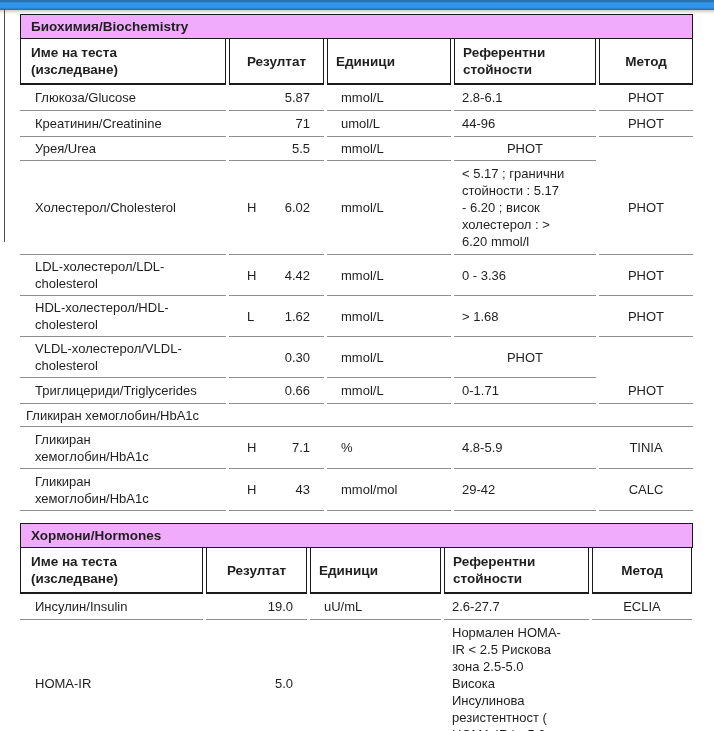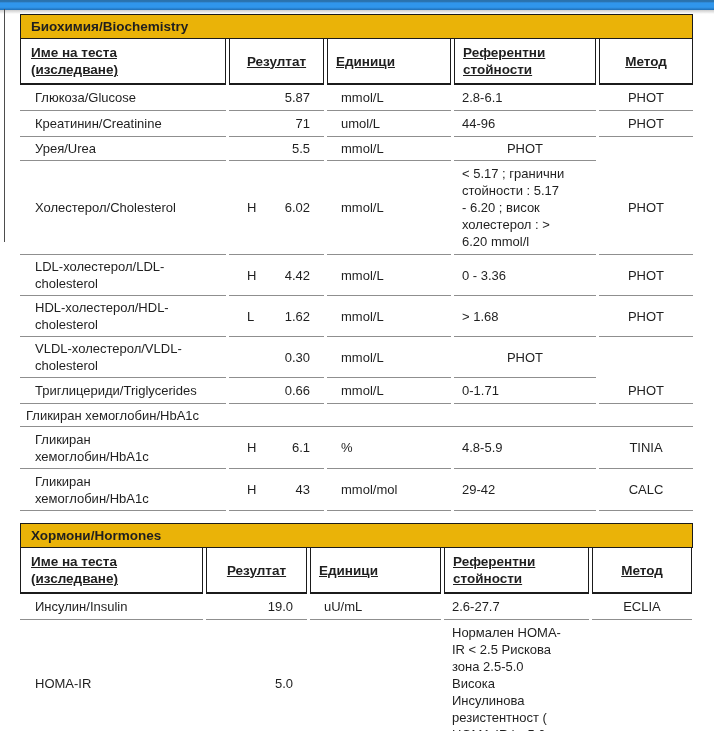--- a/index.html
+++ b/index.html
@@ -22,35 +22,35 @@
   .page-edge-line {
     position:absolute; left:4px; top:9px; width:1px; height:233px;
     background:#4d4d4d;
   }
   .tables-wrap { position:absolute; left:20px; top:14px; width:673px; }
   .lab-table { width:673px; }
   .lab-table + .lab-table { margin-top:12px; }
 
   .section-bar {
     border:1px solid #1b1b1b;
-    background:#eab308;
+    background:#f0abfc;
     min-height:25px;
     display:flex; align-items:center;
     padding:3px 10px;
     font-weight:bold; font-size:13.5px;
   }
   .row {
     display:grid;
     grid-template-columns:var(--cols);
     column-gap:3px;
   }
   .t1 { --cols:206px 95px 124px 142px 94px; }
   .t2 { --cols:183px 101px 131px 145px 100px; }
 
-  .hrow { margin-top:-1px;text-decoration:underline; }
+  .hrow { margin-top:-1px; }
   .hcell {
     border:1px solid #1b1b1b;
     border-bottom-width:2px;
     background:#ffffff;
     display:flex; align-items:center;
     font-weight:bold; font-size:13.5px;
     line-height:17px;
     padding:5px 0;
     white-space:pre-line;
     min-height:46px;
@@ -195,21 +195,21 @@
         <div class="cell c-method">PHOT</div>
       </div>
       <div class="row subrow">
         <div class="subcell">Гликиран хемоглобин/HbA1c</div>
       </div>
       <div class="row" data-tall="hba">
         <div class="cell c-name">Гликиран
 хемоглобин/HbA1c</div>
         <div class="cell c-result">
           <div class="flag">H</div>
-          <div class="resval">6.1</div>
+          <div class="resval">7.1</div>
         </div>
         <div class="cell c-units">%</div>
         <div class="cell c-ref">4.8-5.9</div>
         <div class="cell c-method">TINIA</div>
       </div>
       <div class="row" data-tall="hba">
         <div class="cell c-name">Гликиран
 хемоглобин/HbA1c</div>
         <div class="cell c-result">
           <div class="flag">H</div>

